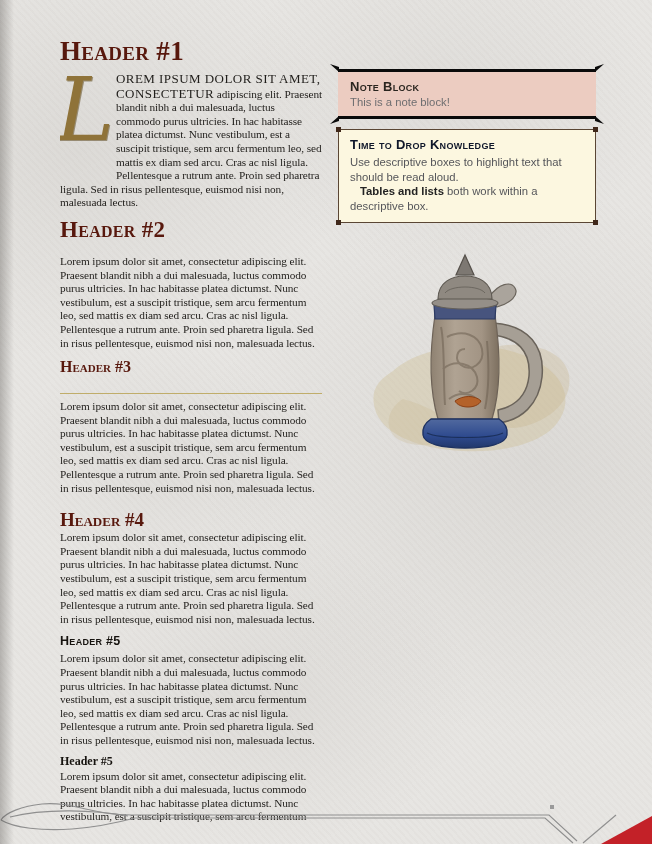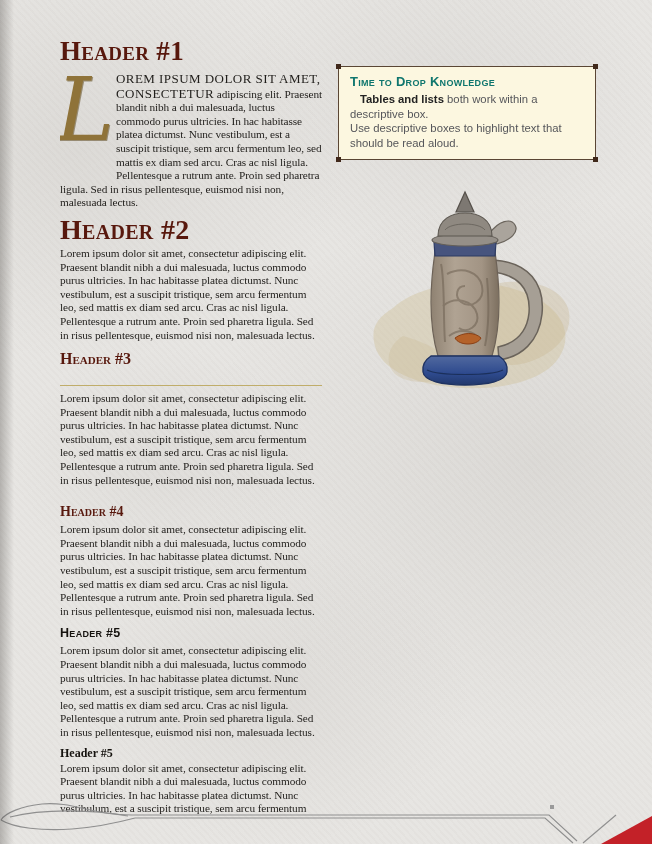--- a/index.html
+++ b/index.html
@@ -15,23 +15,23 @@
       repeating-linear-gradient(48deg, rgba(90,86,80,.022) 0 2px, rgba(255,255,255,.02) 2px 5px);
     font-family:"Liberation Serif",serif;color:#1c1b19;
   }
   .spine{position:absolute;left:0;top:0;bottom:0;width:14px;
     background:linear-gradient(to right, rgba(62,59,55,.30), rgba(62,59,55,0));z-index:5;}
   .columns{position:absolute;top:36px;left:60px;display:flex;gap:15px;z-index:2;}
   .col-left{width:262px;height:790px;overflow:hidden;}
   .col-right{width:260px;padding-top:30px;}
   .hdr{font-variant:small-caps;color:#58180D;font-weight:700;margin:0;}
   h1.hdr{font-size:27px;line-height:30px;margin:0 0 6px;letter-spacing:.3px;}
-  h2.hdr{font-size:28px;line-height:25px;margin:4px 0 5px;letter-spacing:.3px;}
+  h2.hdr{font-size:23px;line-height:25px;margin:4px 0 13px;letter-spacing:.3px;}
   h3.hdr{font-size:16px;line-height:17px;margin:8px 0 6px;border-bottom:1.5px solid #C0AD6A;padding-bottom:18px;}
-  h4.hdr{font-size:14px;line-height:15px;margin:17px 0 4px;}
+  h4.hdr{font-size:19px;line-height:15px;margin:17px 0 4px;}
   h5.hdr{font-family:"Liberation Sans",sans-serif;font-variant:small-caps;color:#16130f;
     font-size:12.5px;line-height:14px;font-weight:700;margin:8px 0 4px;letter-spacing:.3px;}
   h6.hdr{font-variant:normal;color:#16130f;font-size:12px;line-height:13px;margin:7px 0 2px;}
   .body-text{font-size:11.3px;line-height:13.6px;letter-spacing:-.1px;margin:0 0 7px;color:#201e1b;}
   .dropcap{float:left;font-family:"DejaVu Serif",serif;font-style:italic;font-weight:400;
     font-size:88px;line-height:72px;height:96px;width:56px;color:#8F7339;
     text-shadow:1px 1px 0 rgba(94,74,32,.55);margin:2px 4px 0 -4px;}
   .lead-caps{text-transform:uppercase;font-size:13px;letter-spacing:.45px;}
   
   .note-block{position:relative;background:#ECCCC1;margin:6px 1px 13px;padding:7px 12px 8px;
@@ -49,21 +49,21 @@
   .nb-bar.bottom .nb-wing.wl{clip-path:polygon(0 100%,100% 0,100% 62%);}
   .nb-bar.bottom .nb-wing.wr{clip-path:polygon(100% 100%,0 0,0 62%);}
   .note-title{font-variant:small-caps;font-weight:700;font-size:13px;color:#2a251f;letter-spacing:.3px;}
   .note-body{font-size:11.3px;color:#6e6e70;margin-top:2px;}
   
   .desc-box{position:relative;background:#FCF7E0;border:1px solid #5a4634;margin:0 1px;
     padding:7px 11px 9px;font-family:"Liberation Sans",sans-serif;}
   .dot{position:absolute;width:5px;height:5px;background:#40281a;}
   .dot.tl{left:-3px;top:-3px;} .dot.tr{right:-3px;top:-3px;}
   .dot.bl{left:-3px;bottom:-3px;} .dot.br{right:-3px;bottom:-3px;}
-  .desc-title{font-variant:small-caps;font-weight:700;font-size:13px;color:#0f766e;letter-spacing:.3px;margin-bottom:3px;}
+  .desc-title{font-variant:small-caps;font-weight:700;font-size:13px;color:#0f172a;letter-spacing:.3px;margin-bottom:3px;}
   .desc-line{font-size:11.3px;line-height:14.5px;color:#55565a;margin:0;}
   .desc-line.indent{text-indent:10px;}
   .desc-line b{color:#232323;}
   .stein-wrap{width:216px;margin:26px auto 0;}
   .footer-art{position:absolute;left:0;bottom:0;z-index:4;}
 </style>
 </head>
 <body>
 
 <div class="page">
@@ -86,29 +86,41 @@
 
       <h5 class="hdr">Header #5</h5>
       <p class="body-text">Lorem ipsum dolor sit amet, consectetur adipiscing elit. Praesent blandit nibh a dui malesuada, luctus commodo purus ultricies. In hac habitasse platea dictumst. Nunc vestibulum, est a suscipit tristique, sem arcu fermentum leo, sed mattis ex diam sed arcu. Cras ac nisl ligula. Pellentesque a rutrum ante. Proin sed pharetra ligula. Sed in risus pellentesque, euismod nisi non, malesuada lectus.</p>
 
       <h6 class="hdr">Header #5</h6>
       <p class="body-text">Lorem ipsum dolor sit amet, consectetur adipiscing elit. Praesent blandit nibh a dui malesuada, luctus commodo purus ultricies. In hac habitasse platea dictumst. Nunc vestibulum, est a suscipit tristique, sem arcu fermentum</p>
     </div>
 
     <div class="col-right">
 
+      <div class="note-block">
+        <span class="nb-bar top">
+            <i class="nb-wing wl"></i>
+            <i class="nb-wing wr"></i>
+          </span>
+        <div class="note-title">Note Block</div>
+        <div class="note-body">This is a note block!</div>
+        <span class="nb-bar bottom">
+            <i class="nb-wing wl"></i>
+            <i class="nb-wing wr"></i>
+          </span>
+      </div>
 
       <div class="desc-box">
         <i class="dot tl"></i>
         <i class="dot tr"></i>
         <i class="dot bl"></i>
         <i class="dot br"></i>
         <div class="desc-title">Time to Drop Knowledge</div>
+        <p class="desc-line">Use descriptive boxes to highlight text that should be read aloud.</p>
         <p class="desc-line indent"><b>Tables and lists</b><span> both work within a descriptive box.</span></p>
-        <p class="desc-line">Use descriptive boxes to highlight text that should be read aloud.</p>
       </div>
 
       <div class="stein-wrap">
         <svg width="216" height="208" viewBox="0 0 216 208">
 
           <path d="M34,122 C62,96 124,90 164,106 C202,120 214,146 202,168 C190,192 150,204 104,202 C58,200 22,184 16,160 C11,142 18,132 34,122 Z" fill="#cfc097" opacity="0.40"></path>
           <path d="M128,100 C170,88 206,102 210,126 C214,152 190,172 162,178 C140,182 124,172 122,154 C120,136 112,110 128,100 Z" fill="#c6b488" opacity="0.30"></path>
           <path d="M44,150 C30,158 24,176 36,188 C50,200 84,198 92,186 C98,176 80,160 44,150 Z" fill="#c9b88e" opacity="0.28"></path>
           <defs>
             <linearGradient id="bodyGrad" x1="0" y1="0" x2="1" y2="0">

